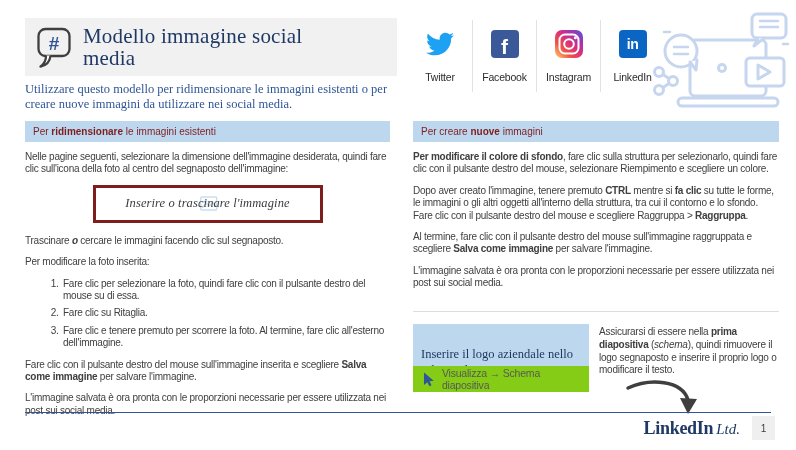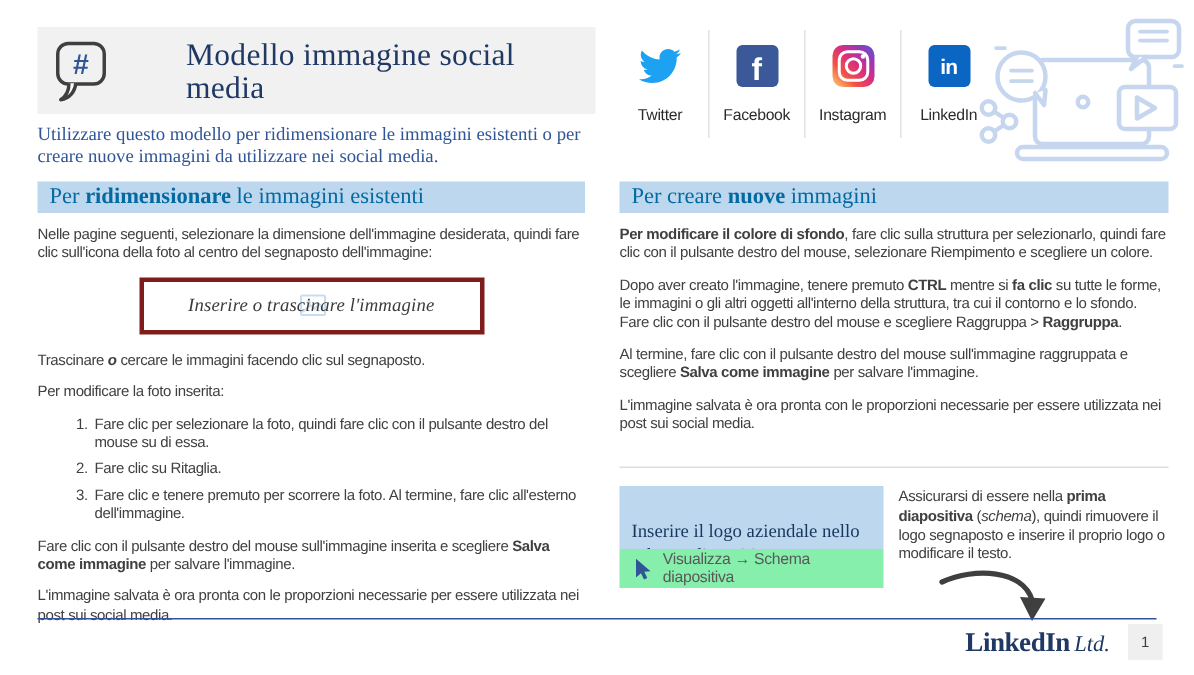--- a/index.html
+++ b/index.html
@@ -8,21 +8,21 @@
     position:relative; width:796px; height:450px; background:#ffffff;
     font-family:"Liberation Sans", sans-serif; overflow:hidden; margin:0 auto;
   }
   
   .title-box {
     position:absolute; left:25px; top:18px; width:372px; height:58px;
     background:#f1f1f1; display:flex; align-items:center; gap:11px; padding-left:11px;
   }
   .page-title {
     font-family:"Liberation Serif", serif; font-size:21px; line-height:1.05;
-    color:#1f3864; width:250px; letter-spacing:.2px;margin-left:41px;
+    color:#1f3864; width:250px; letter-spacing:.2px;
   }
   .subtitle {
     position:absolute; left:25px; top:82px; width:372px;
     font-family:"Liberation Serif", serif; font-size:12.5px; line-height:1.22; color:#2f5597;
   }
   
   .social-row { position:absolute; left:408px; top:20px; display:flex; height:72px; }
   .social-cell {
     width:64px; display:flex; flex-direction:column; align-items:center;
     padding-top:10px; gap:13px; cursor:pointer;
@@ -32,22 +32,22 @@
   .sq { width:28px; height:28px; border-radius:4px; display:flex; align-items:center; justify-content:center; }
   .fb { background:#3b5998; }
   .fb span { color:#fff; font-weight:bold; font-size:21px; line-height:1; transform:translateY(2px); }
   .ig { background:linear-gradient(45deg,#fed373 0%,#f15245 30%,#d92e7f 55%,#9b36b7 78%,#515bd4 100%); border-radius:7px; }
   .li { background:#0a66c2; }
   .li span { color:#ffffff; font-weight:bold; font-size:14px; letter-spacing:-.5px; }
   
   .illustration { position:absolute; left:652px; top:10px; }
   
   .section-bar {
-    position:absolute; height:21px; background:#bdd7ee; color:#0369a1;
-    font-family:Liberation Serif, serif; font-size:15px; line-height:21px; padding-left:8px;
+    position:absolute; height:21px; background:#bdd7ee; color:#7f1d1d;
+    font-family:Liberation Sans, sans-serif; font-size:10px; line-height:21px; padding-left:8px;
   }
   #bar-left  { left:25px;  top:121px; width:365px; }
   #bar-right { left:413px; top:121px; width:366px; }
   
   .body-col { position:absolute; font-size:10px; line-height:1.24; color:#404040; letter-spacing:-.25px; }
   #left-body  { left:25px;  top:151px; width:365px; }
   #right-body { left:413px; top:151px; width:366px; }
   .body-col p { margin-bottom:9px; }
   ol { margin:0 0 9px 0; padding-left:36px; }
   ol li { margin-bottom:5px; padding-left:2px; }
@@ -62,21 +62,21 @@
   }
   .placeholder-icon { position:absolute; left:50%; top:50%; transform:translate(-46%,-50%); opacity:.55; z-index:0; }
   
   .divider { position:absolute; left:413px; top:311px; width:366px; border-top:1px solid #dddddd; }
   .logo-box {
     position:absolute; left:413px; top:324px; width:176px; height:42px; background:#bdd7ee;
     font-family:"Liberation Serif", serif; font-size:12.5px; line-height:1.25; color:#17375e;
     padding:23px 8px 0 8px;
   }
   .menu-box {
-    position:absolute; left:413px; top:366px; width:176px; height:26px; background:#86efac;
+    position:absolute; left:413px; top:366px; width:176px; height:26px; background:#84cc16;
     display:flex; align-items:center; gap:7px; padding-left:9px;
     font-size:10.5px; color:#595959; letter-spacing:-.2px;
   }
   .note-text { position:absolute; left:599px; top:326px; width:182px; font-size:10px; line-height:1.28; color:#404040; letter-spacing:-.25px; }
   .curved-arrow { position:absolute; left:622px; top:378px; }
   
   .footer-line { position:absolute; left:25px; top:412px; width:746px; height:1px; background:#2f5597; }
   .contoso { position:absolute; left:580px; top:418px; width:160px; text-align:right; color:#1f3864; font-family:"Liberation Serif", serif; }
   .contoso .c-name { font-weight:bold; font-size:18px; letter-spacing:-.3px; }
   .contoso .c-suffix { font-style:italic; font-size:15px; margin-left:3px; }

